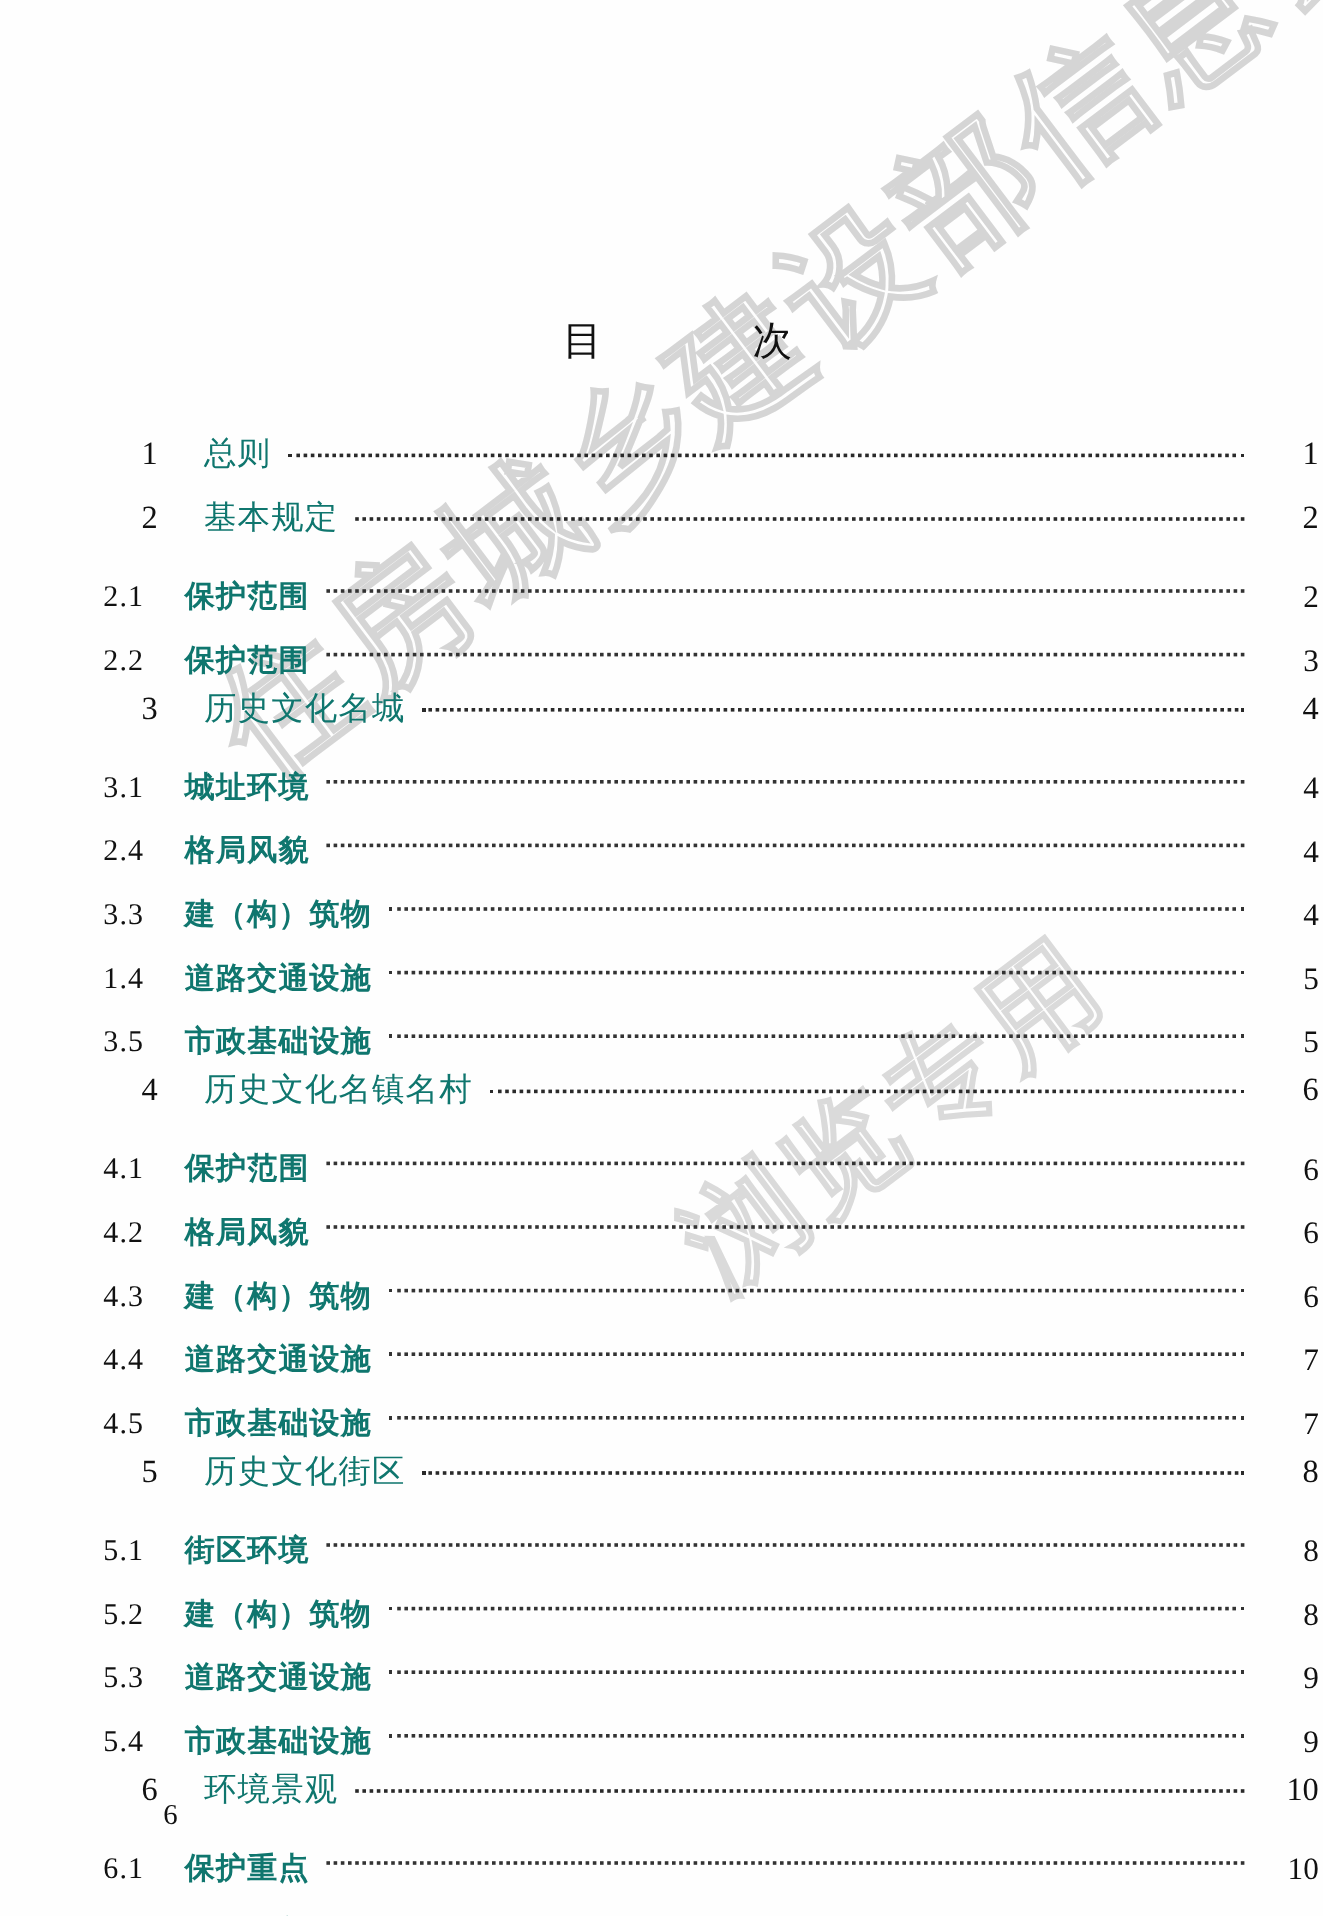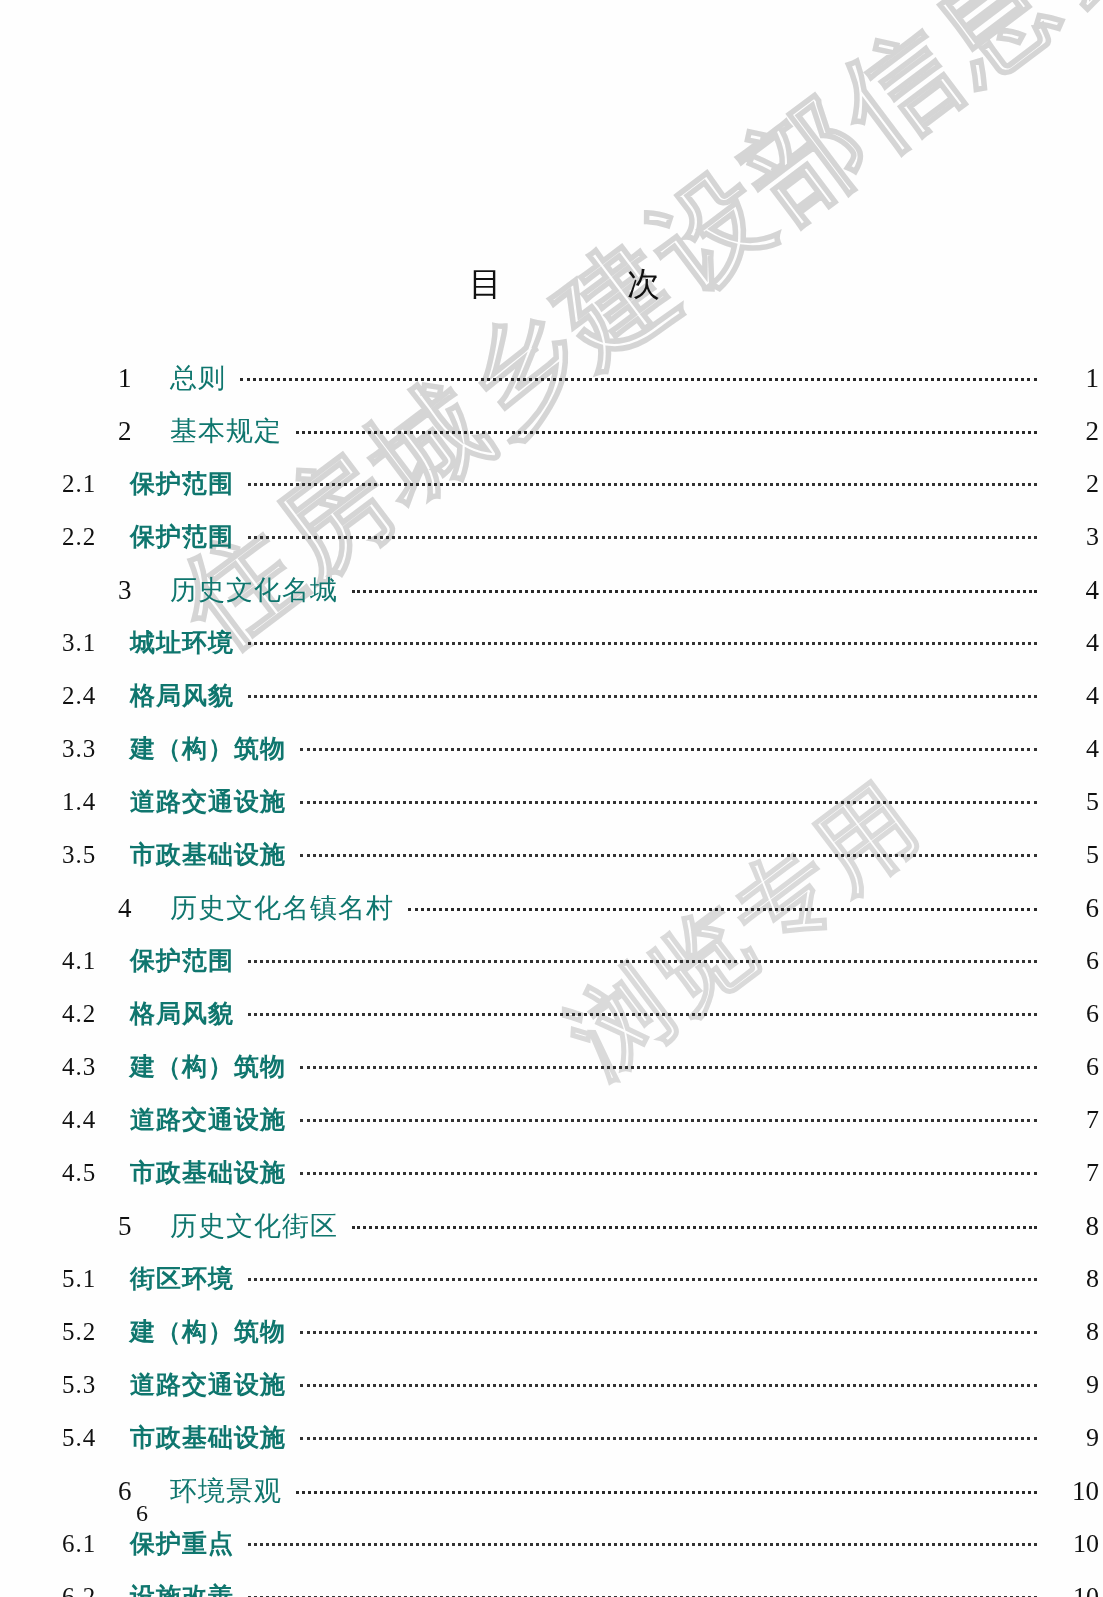--- a/index.html
+++ b/index.html
@@ -76,22 +76,23 @@
     display: flex;
     align-items: baseline;
     font-size: 27px;
     line-height: 1;
     height: 53px;
   }
   .toc-row.level1 {
     padding-left: 118px;
   }
   .toc-row.level2 {
-    padding-left: 62px;
+    padding-left: 86px;
     font-size: 25px;
+    align-items: center;
   }
   .num {
     flex: 0 0 auto;
     font-family: "Liberation Serif", serif;
     color: #111;
   }
   .level1 .num {
     min-width: 46px;
   }
   .level2 .num {

